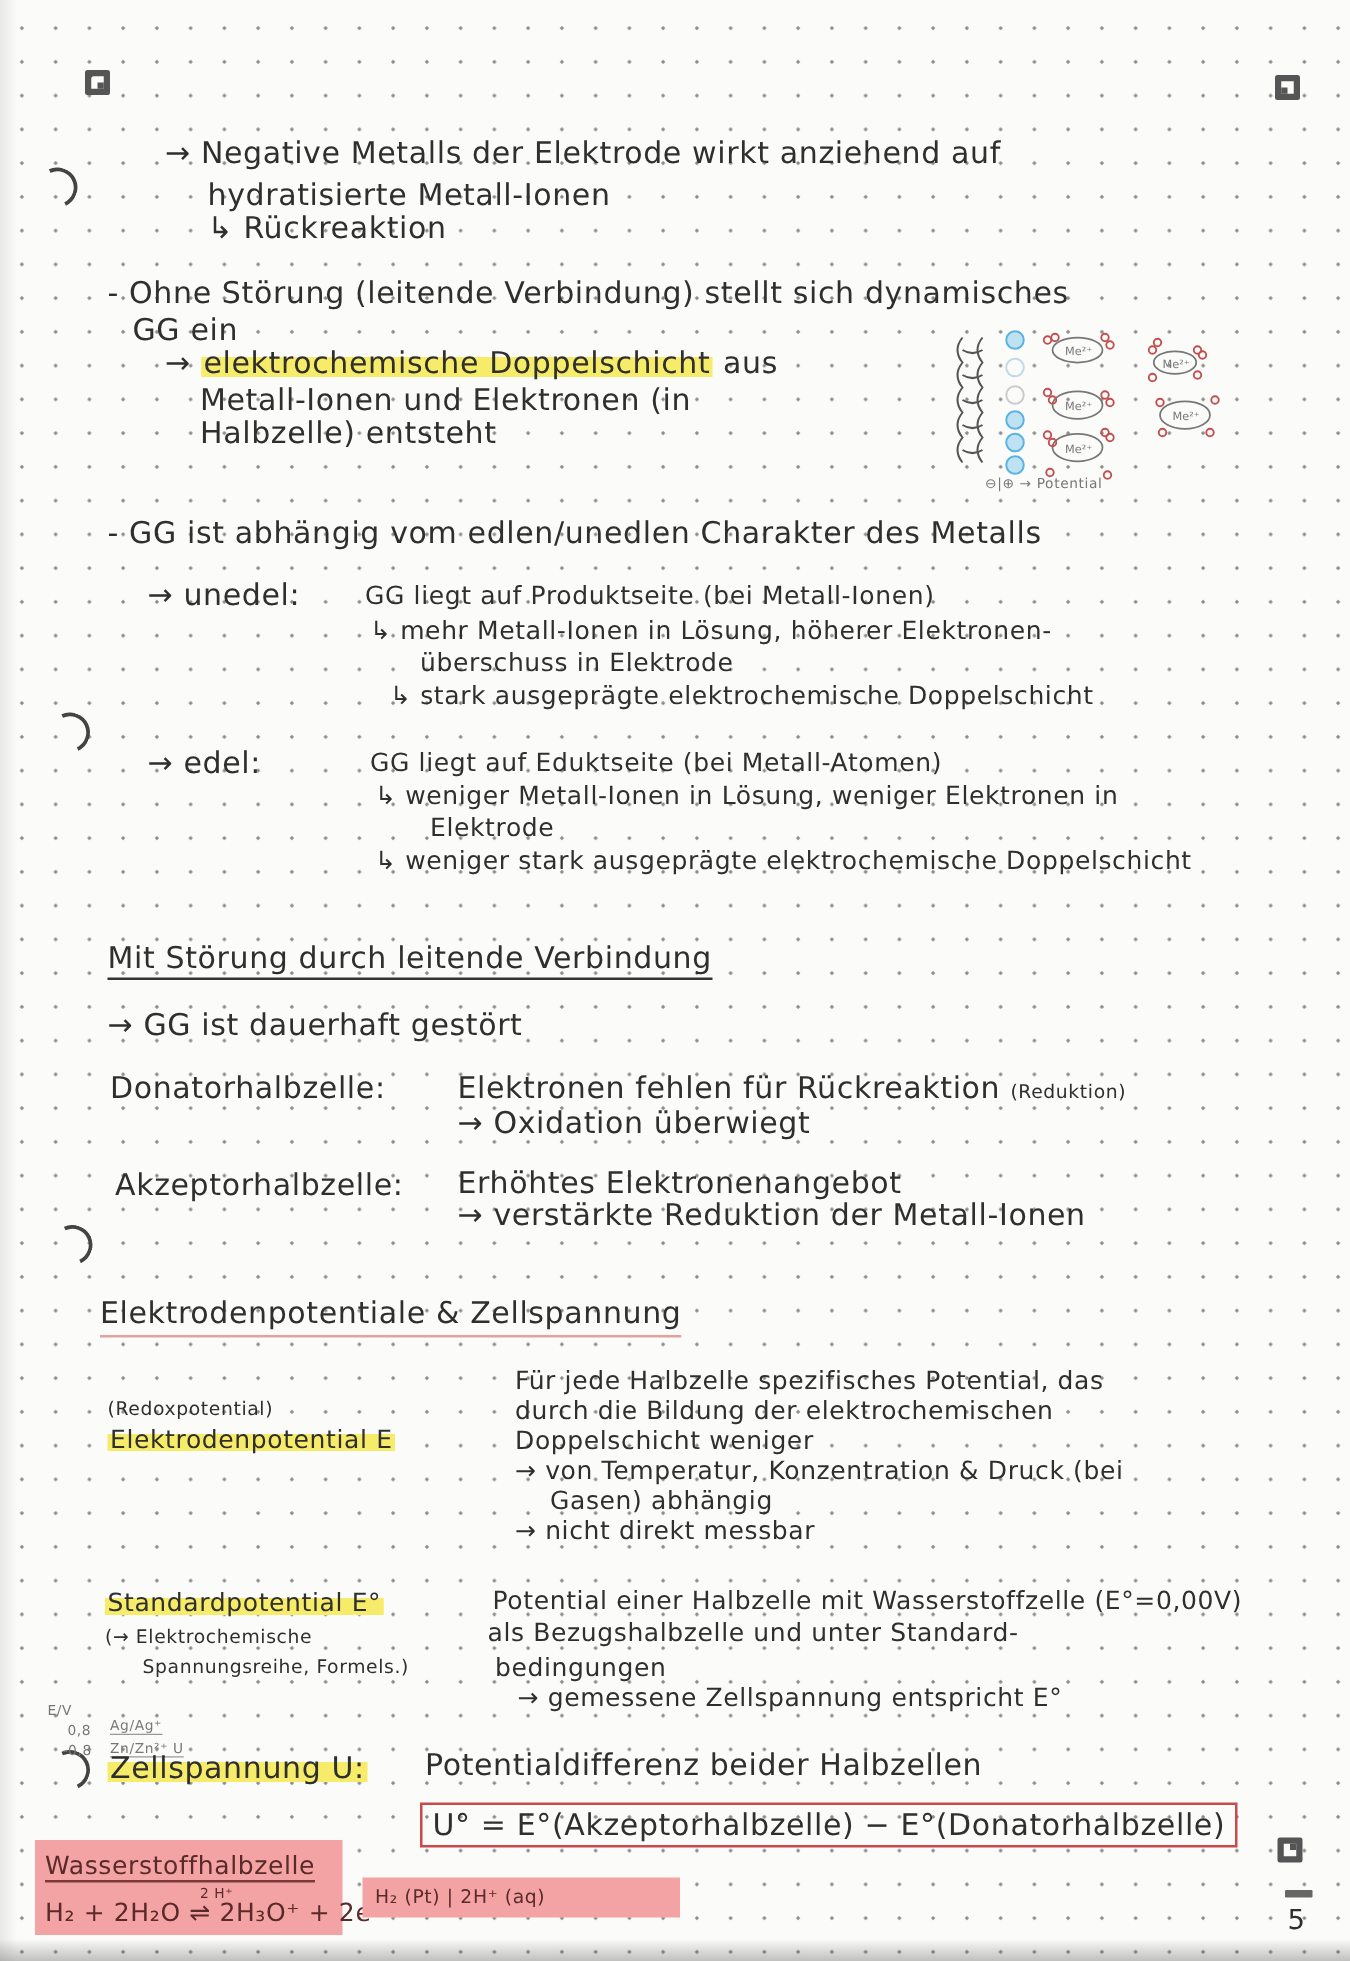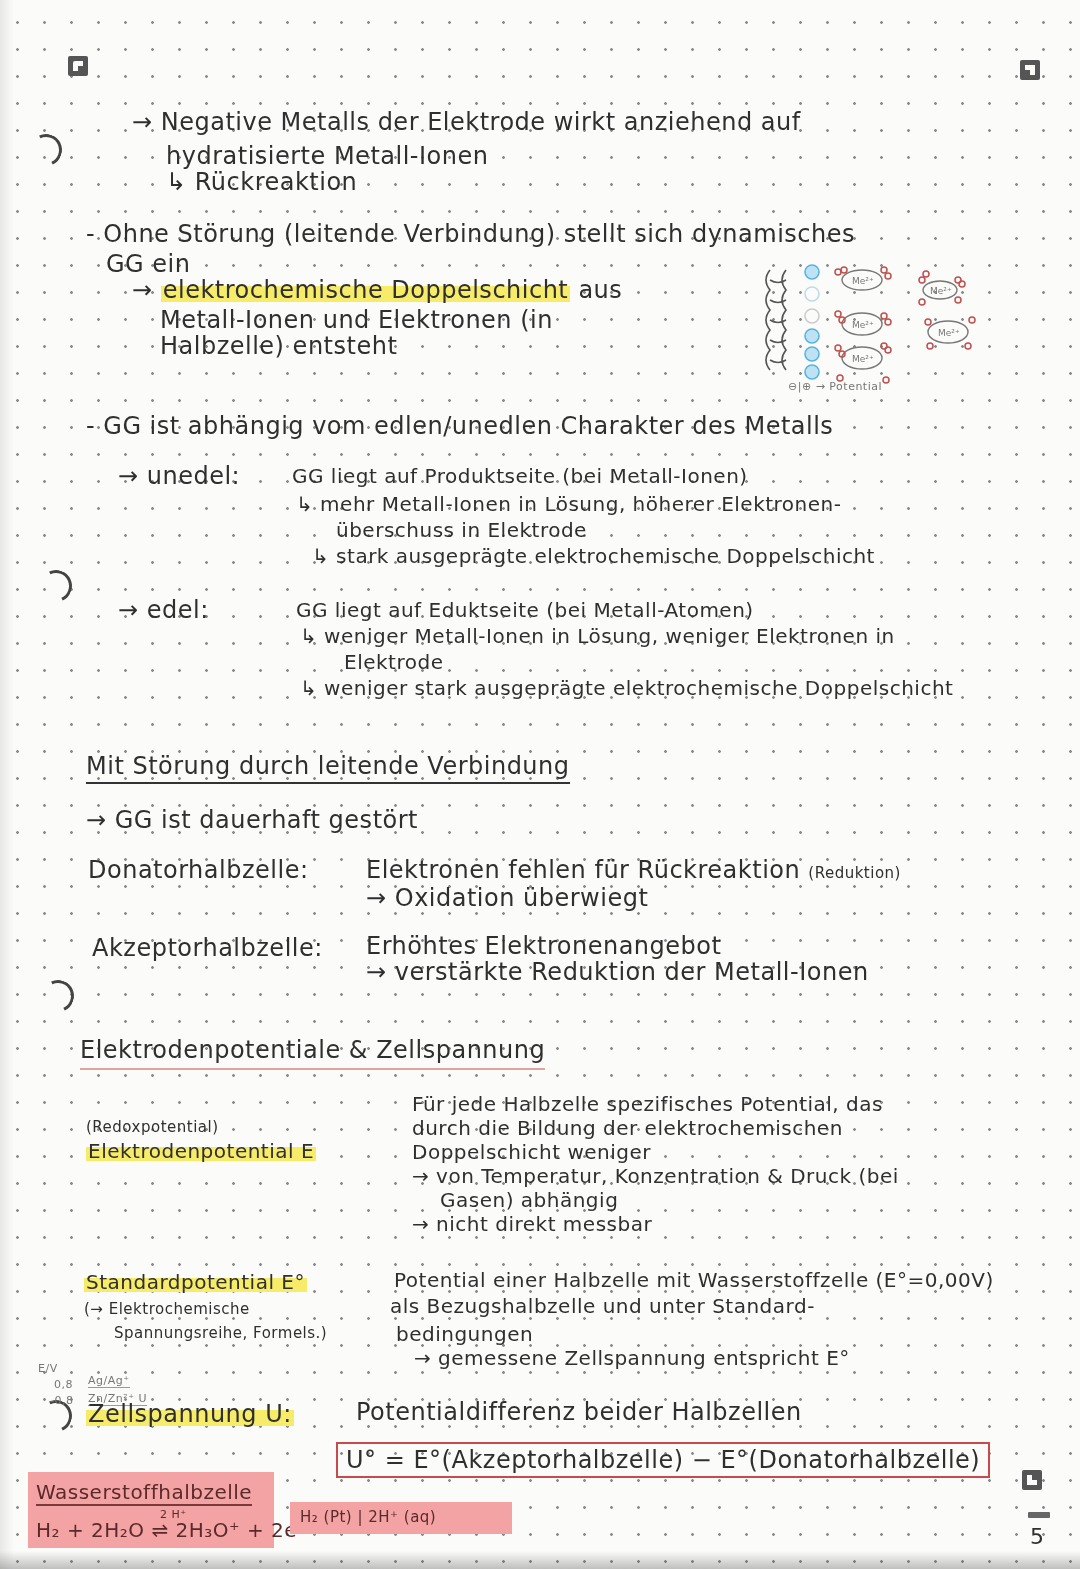--- a/index.html
+++ b/index.html
@@ -172,31 +172,31 @@
 <div class="abs hand sm" style="left:396px;top:1322px;">bedingungen</div>
 <div class="abs hand sm" style="left:414px;top:1346px;">→ gemessene Zellspannung entspricht E°</div>
 
 <div class="abs hand xxs" style="left:38px;top:1362px;">E/V</div>
 <div class="abs hand xxs" style="left:54px;top:1378px;">0,8</div>
 <div class="abs hand xxs" style="left:50px;top:1394px;">-0,8</div>
 <div class="abs hand xxs" style="left:88px;top:1374px;border-bottom:1px solid #999;">Ag/Ag⁺</div>
 <div class="abs hand xxs" style="left:88px;top:1392px;border-bottom:1px solid #999;">Zn/Zn²⁺ U</div>
 
 <div class="abs hand hl-yellow" style="left:86px;top:1400px;">Zellspannung U:</div>
-<div class="abs hand" style="left:340px;top:1398px;margin-left:16px;">Potentialdifferenz beider Halbzellen</div>
+<div class="abs hand" style="left:340px;top:1398px;">Potentialdifferenz beider Halbzellen</div>
 
 <div class="formula-box hand" style="left:336px;top:1442px;">
   <span>U° = E°(Akzeptorhalbzelle) − E°(Donatorhalbzelle)</span>
 </div>
 
 <div class="pink-box" style="left:28px;top:1472px;width:246px;height:76px;">
   <div class="abs hand sm" style="left:8px;top:8px;border-bottom:2px solid #7a3a3a;color:#5a2a2a;">Wasserstoffhalbzelle</div>
   <div class="abs hand xxs" style="left:132px;top:36px;color:#5a2a2a;">2 H⁺</div>
   <div class="abs hand sm" style="left:8px;top:46px;color:#5a2a2a;">H₂ + 2H₂O ⇌ 2H₃O⁺ + 2e⁻</div>
 </div>
-<div class="pink-box" style="left:290px;top:1502px;width:222px;height:32px;">
+<div class="pink-box" style="left:290px;top:1502px;width:254px;height:32px;">
   <div class="abs hand xs" style="left:10px;top:6px;color:#5a2a2a;">H₂ (Pt) | 2H⁺ (aq)</div>
 </div>
 
 <div class="pagenum-bar" style="left:1028px;top:1512px;"></div>
 <div class="abs hand" style="left:1030px;top:1524px;font-size:22px;">5</div>
 
 <div class="page-shadow"></div>
 
 </body></html>

